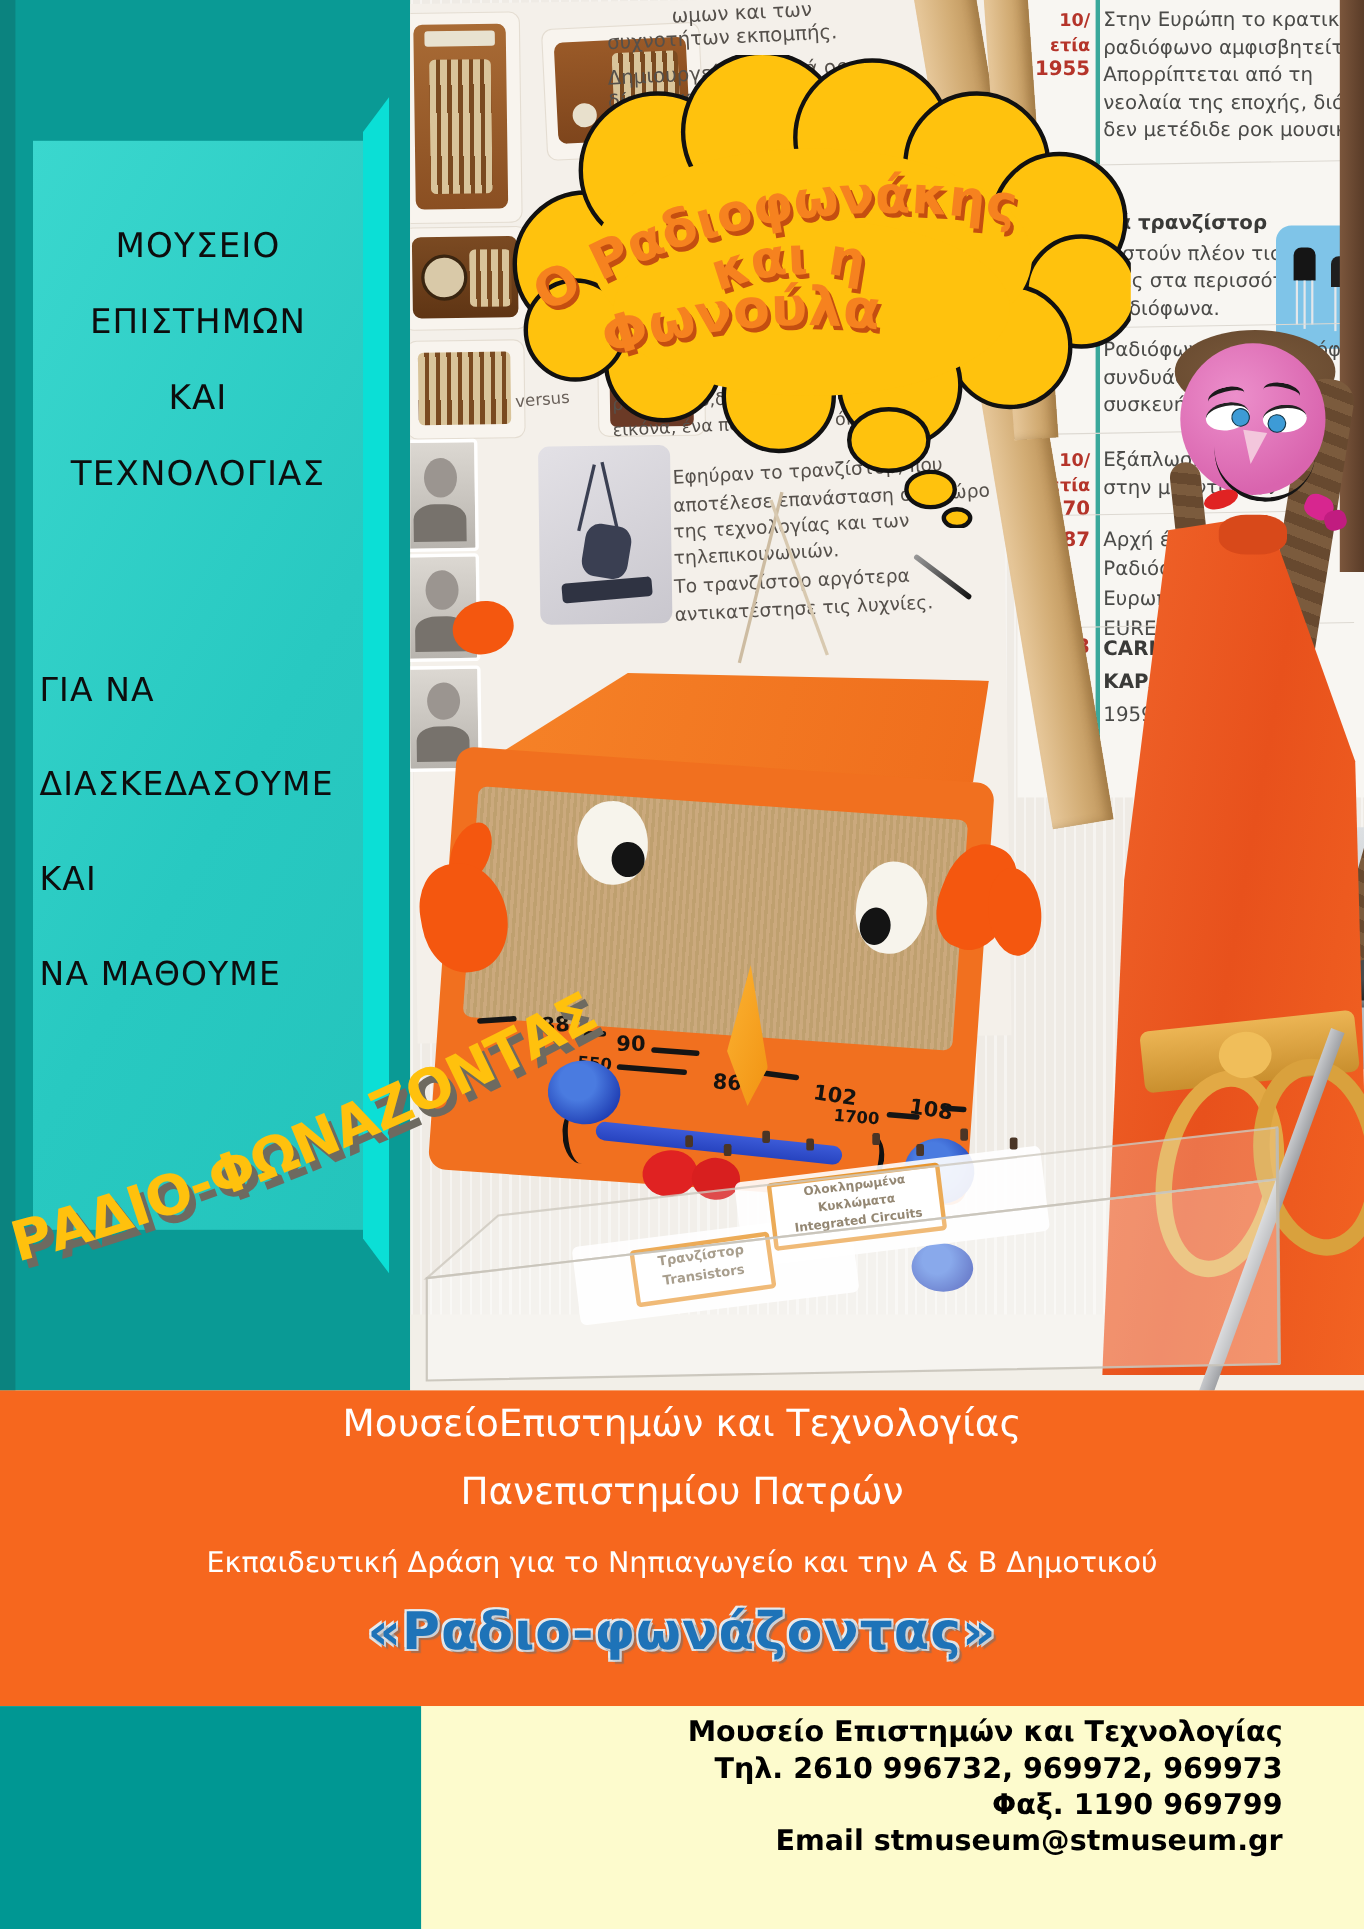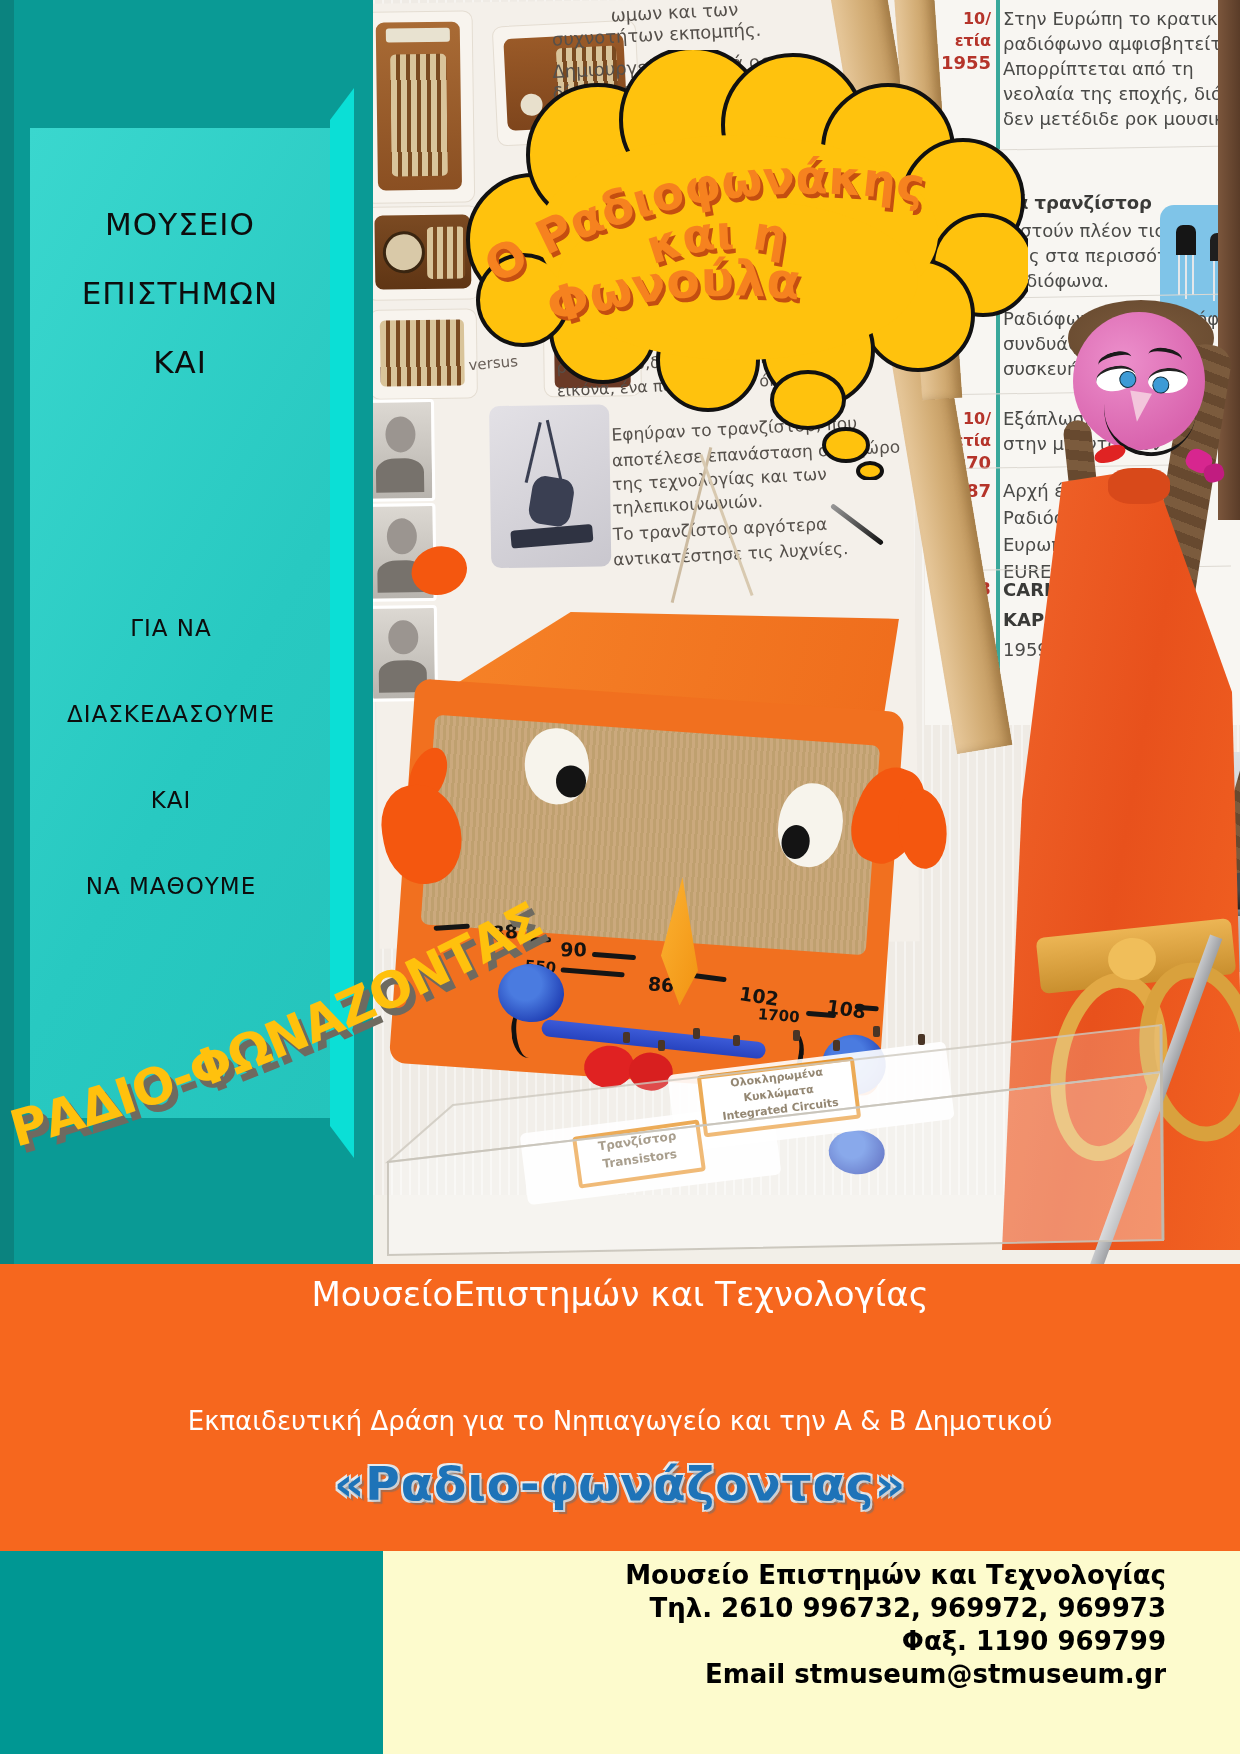--- a/index.html
+++ b/index.html
@@ -8,21 +8,21 @@
   .abs{position:absolute;}
   
   .leftcol{left:0;top:0;width:373px;height:1264px;background:#0A9A95;z-index:10;}
   .leftcol-edge{left:0;top:0;width:14px;height:1264px;background:#0B837F;}
   .left-panel{left:30px;top:128px;width:300px;height:990px;
               background:linear-gradient(120deg,#3AD7CE,#28C9C1 60%,#24C4BC);}
   .left-bevel{left:330px;top:88px;width:24px;height:1070px;background:#0BDFD6;
               clip-path:polygon(0 3%,100% 0,100% 100%,0 97%);}
   .invite{left:30px;top:190px;width:300px;text-align:center;font-size:31px;line-height:69px;
           color:#0d0d0d;letter-spacing:1px;white-space:nowrap;}
-  .purpose{left:6px;top:585px;width:330px;text-align:center;font-size:23px;line-height:86px;
+  .purpose{left:36px;top:585px;width:330px;text-align:left;font-size:30px;line-height:86px;
           color:#0d0d0d;letter-spacing:1px;white-space:nowrap;}
   
   .photo{left:373px;top:0;width:867px;height:1264px;overflow:hidden;background:#EFEBE5;z-index:12;}
   .stripes{background-image:repeating-linear-gradient(90deg,rgba(255,255,255,.45) 0 2px,rgba(255,255,255,0) 2px 9px);}
   .posterL{left:0;top:0;width:540px;height:945px;background:#F4F0EA;transform:rotate(-0.8deg);z-index:2;}
   .posterR{left:552px;top:0;width:315px;height:725px;background:#F8F6F2;z-index:2;}
   .ptext{color:#55504B;transform:rotate(-2deg);white-space:nowrap;}
   .frame{background:#F8F4EE;border:1px solid #E4DDD2;border-radius:10px;}
   .grille{background:repeating-linear-gradient(90deg,#D9C49A 0 6px,#7A4A20 6px 10px);border-radius:5px;}
   .portrait{background:linear-gradient(#DCD8D2,#B8B4AE);border:3px solid #fff;border-radius:4px;}
@@ -68,20 +68,21 @@
 <div class="poster">
 
   <div class="abs leftcol">
     <div class="abs leftcol-edge"></div>
     <div class="abs left-panel"></div>
     <div class="abs left-bevel"></div>
     <div class="abs invite">
       <div>ΜΟΥΣΕΙΟ</div>
       <div>ΕΠΙΣΤΗΜΩΝ</div>
       <div>ΚΑΙ</div>
+      <div>ΤΕΧΝΟΛΟΓΙΑΣ</div>
     </div>
     <div class="abs purpose">
       <div>ΓΙΑ ΝΑ</div>
       <div>ΔΙΑΣΚΕΔΑΣΟΥΜΕ</div>
       <div>ΚΑΙ</div>
       <div>ΝΑ ΜΑΘΟΥΜΕ</div>
     </div>
   </div>
 
   <div class="abs photo">
@@ -375,20 +376,21 @@
     <text font-family="DejaVu Sans,sans-serif" font-weight="bold" font-size="50" letter-spacing="-1" fill="#6E6A60" transform="translate(6,7)">
       <textPath href="#wa" xlink:href="#wa">ΡΑΔΙΟ-ΦΩΝΑΖΟΝΤΑΣ</textPath>
     </text>
     <text font-family="DejaVu Sans,sans-serif" font-weight="bold" font-size="50" letter-spacing="-1" fill="#FFC10D">
       <textPath href="#wa" xlink:href="#wa">ΡΑΔΙΟ-ΦΩΝΑΖΟΝΤΑΣ</textPath>
     </text>
   </svg>
 
   <div class="abs band">
     <div class="abs band-txt" style="top:10px;font-size:34px;">ΜουσείοΕπιστημών και Τεχνολογίας</div>
+    <div class="abs band-txt" style="top:72px;font-size:34px;">Πανεπιστημίου Πατρών</div>
     <div class="abs band-txt" style="top:142px;font-size:26px;">Εκπαιδευτική Δράση για το Νηπιαγωγείο και την Α &amp; Β Δημοτικού</div>
     <div class="abs band-title" style="top:192px;">«Ραδιο-φωνάζοντας»</div>
   </div>
 
   <div class="abs bottom-teal"></div>
   <div class="abs bottom-cream">
     <div class="contact">
       <div>Μουσείο Επιστημών και Τεχνολογίας</div>
       <div>Τηλ. 2610 996732, 969972, 969973</div>
       <div>Φαξ. 1190 969799</div>

